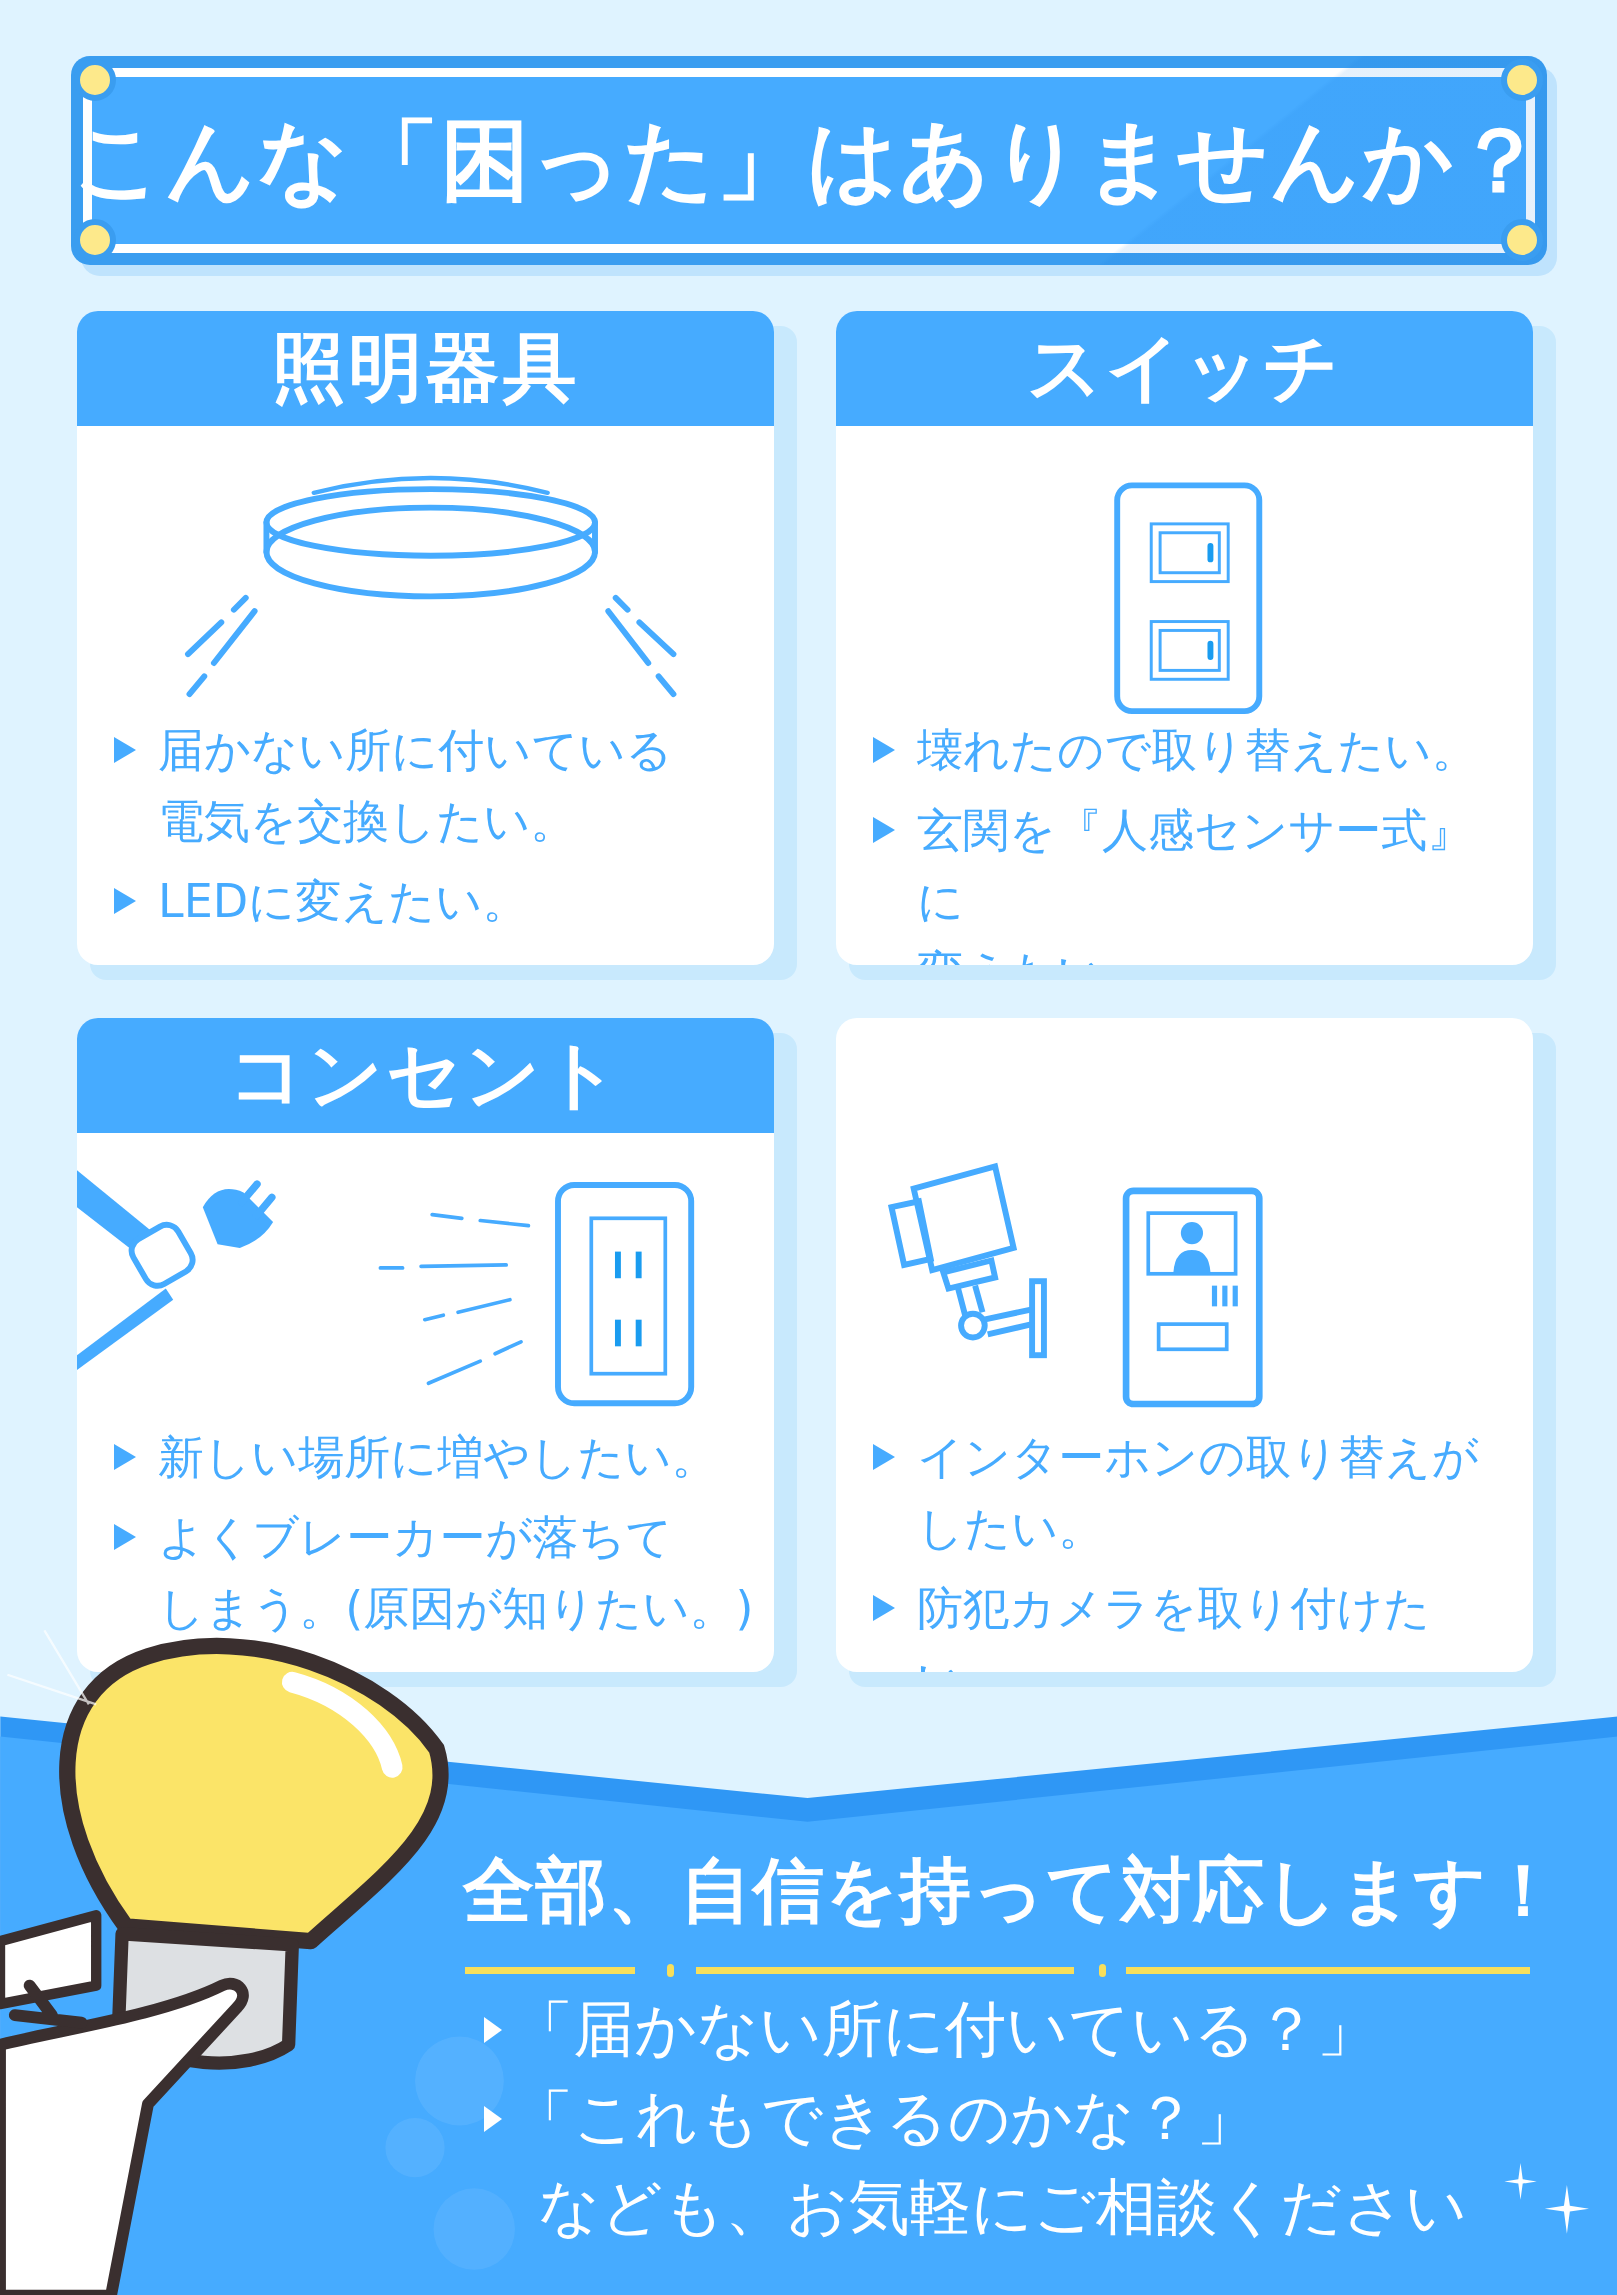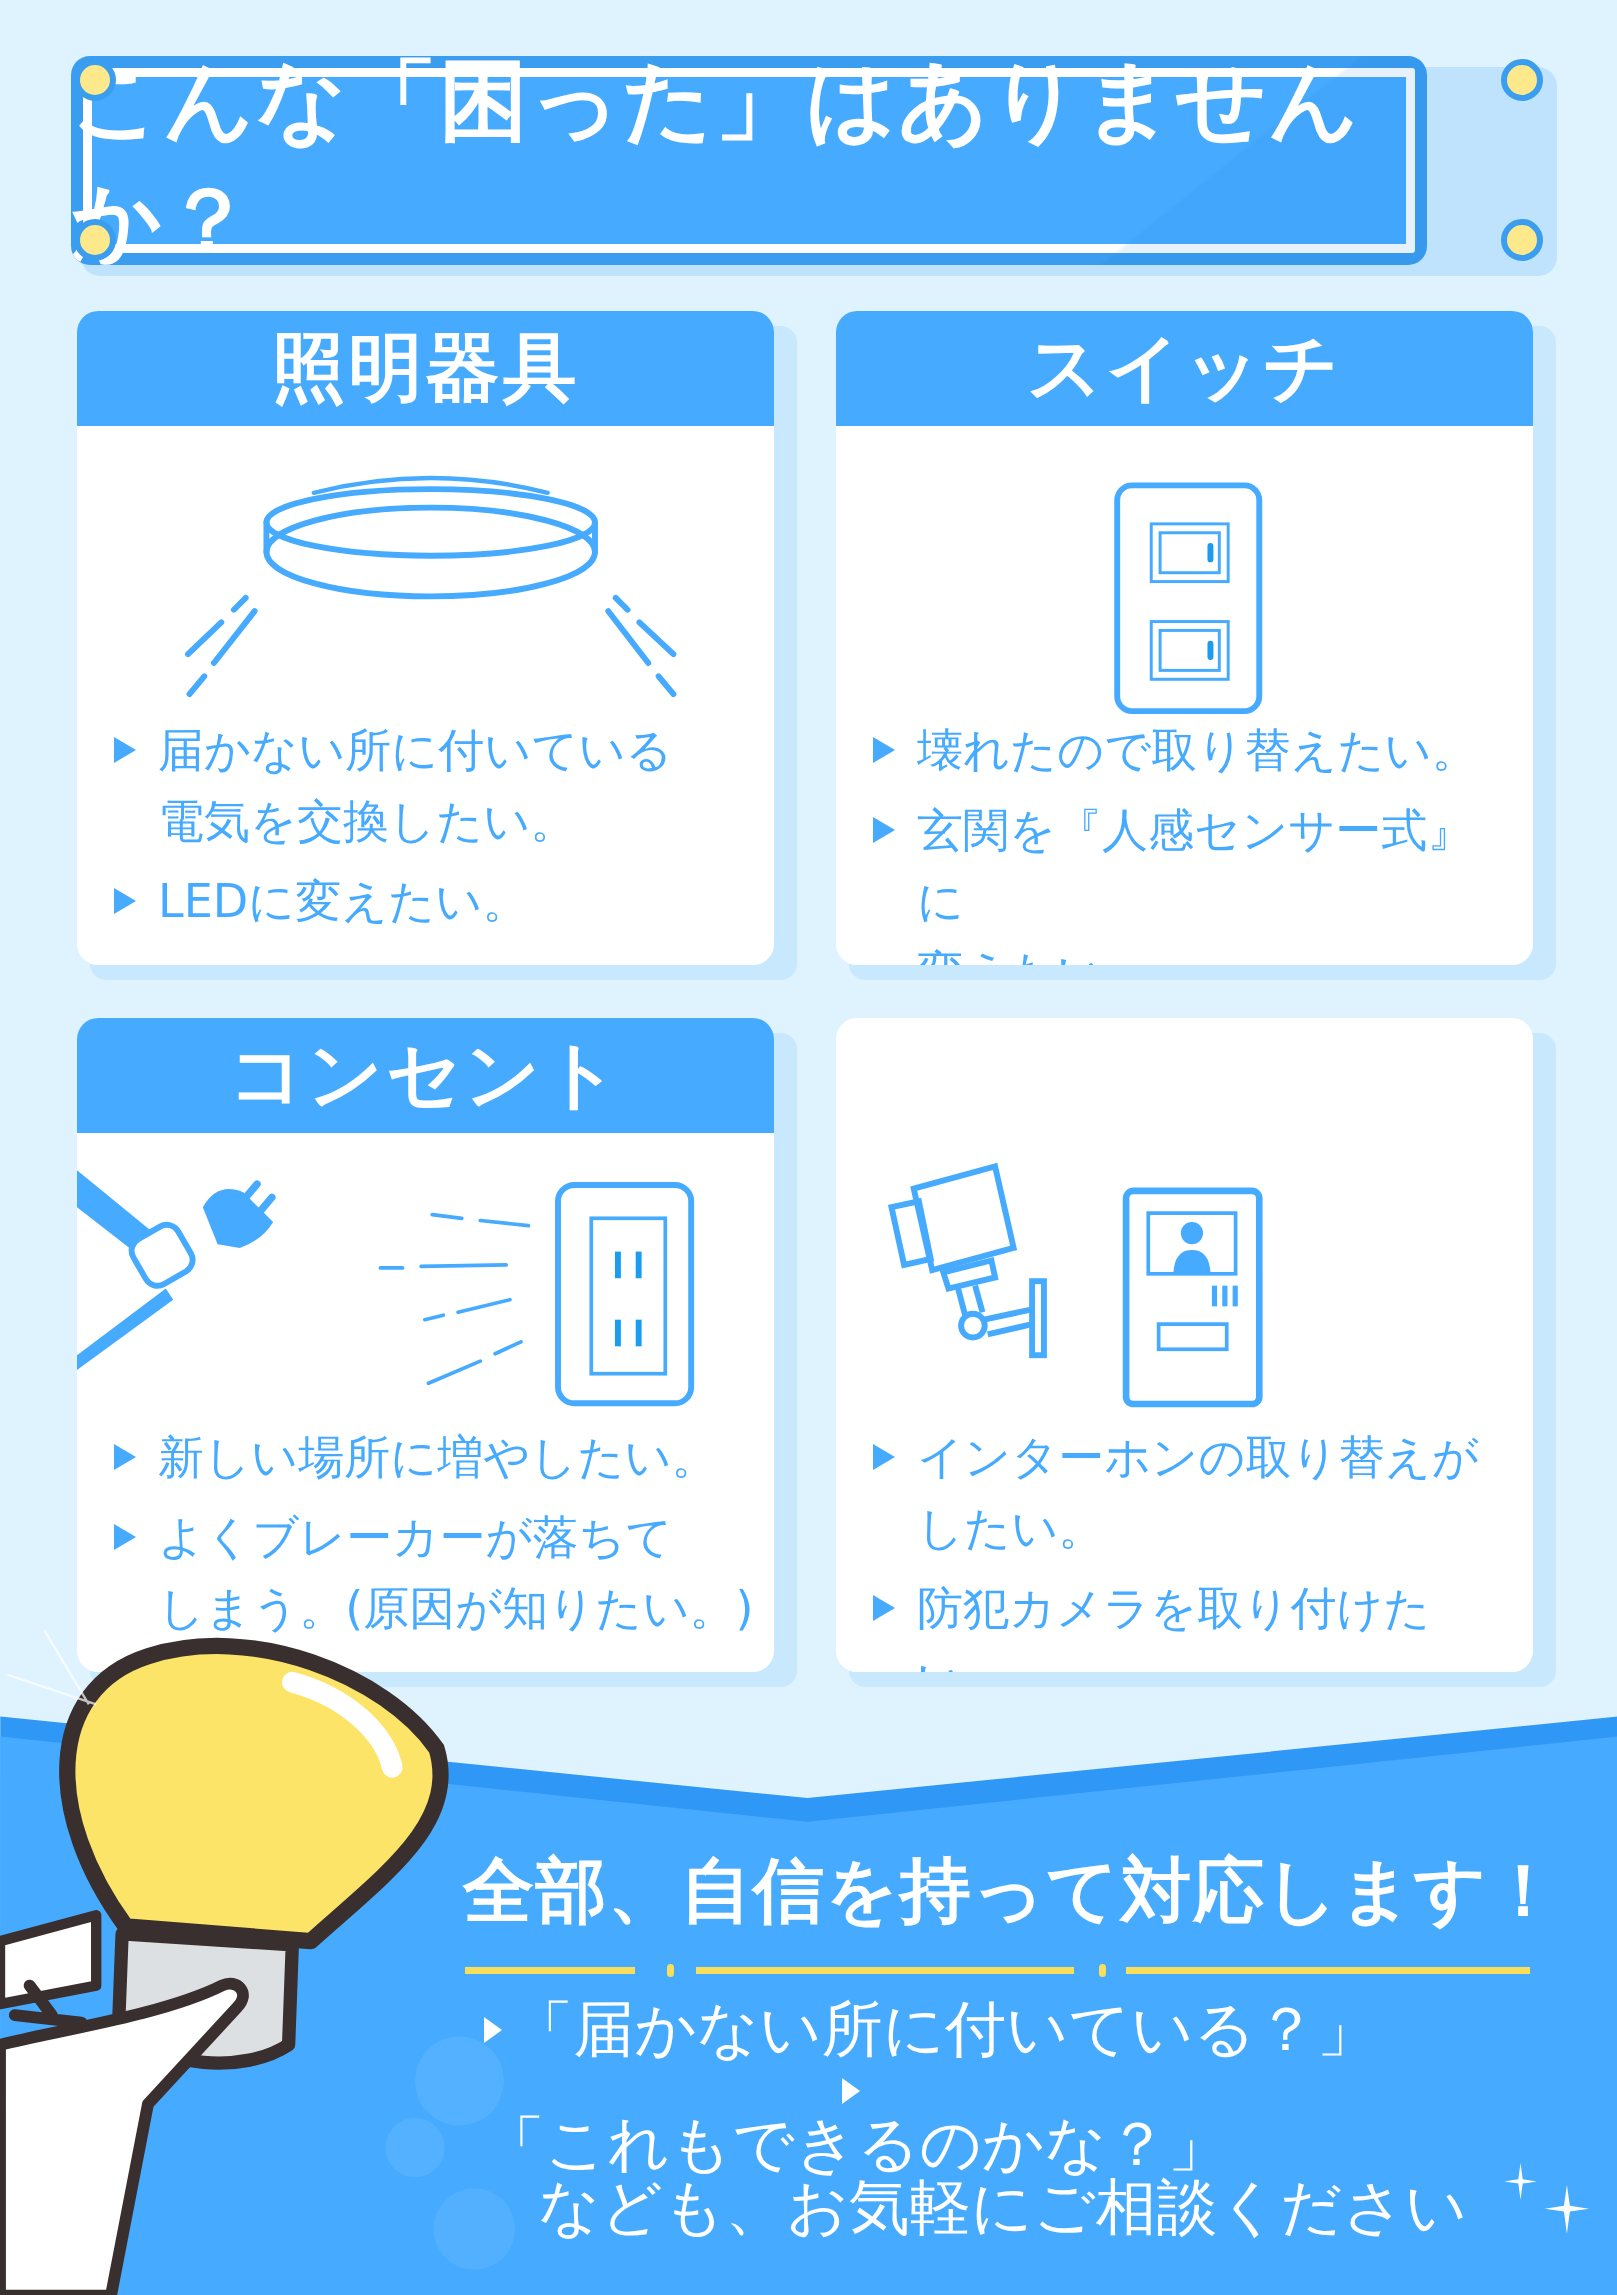--- a/index.html
+++ b/index.html
@@ -1,18 +1,18 @@
 <!DOCTYPE html>
 <html style="font-size:12px"><head>
 <meta charset="utf-8">
 <style>
   html,body{margin:0;padding:0;}
   body{width:1618px;height:2295px;position:relative;overflow:hidden;background:#dff3ff;font-family:"DejaVu Sans",sans-serif;}
   .banner-shadow{position:absolute;left:81px;top:67px;width:1476px;height:209px;background:#bfe3fd;border-radius:19px;}
-  .banner{position:absolute;left:71px;top:56px;width:1356px;height:209px;background:#3a9df0;border-radius:19px;overflow:hidden;}
+  .banner{position:absolute;left:71px;top:56px;width:1476px;height:209px;background:#3a9df0;border-radius:19px;overflow:hidden;}
   .banner-inner{position:absolute;left:12px;top:12px;right:12px;bottom:12px;border:9px solid #fff;border-radius:3px;background:#46abff;}
   .banner-gloss{position:absolute;left:1037px;top:0;width:519px;height:222px;background:linear-gradient(135deg,rgba(255,255,255,0.0) 0%,rgba(255,255,255,0.0) 30%,rgba(20,120,220,0.10) 31%,rgba(20,120,220,0.10) 100%);transform:skewX(-14deg);}
   .banner-title{position:absolute;left:0;right:0;top:0;bottom:0;display:flex;align-items:center;justify-content:center;color:#fff;font-weight:bold;font-size:89px;letter-spacing:1.5px;}
   .dot{position:absolute;width:30px;height:30px;border-radius:50%;background:#fde98b;border:6.7px solid #3a9df0;}
   .card-shadow{position:absolute;background:#c8e9fd;border-radius:16.3px;}
   .card{position:absolute;width:697px;height:654px;background:#fff;border-radius:21px;overflow:hidden;}
   .card-head{height:115px;background:#46abff;color:#fff;font-weight:bold;font-size:74px;display:flex;align-items:center;justify-content:center;letter-spacing:3px;}
   .card-illus{position:absolute;left:0;right:0;top:130px;height:296px;}
   .card-list{position:absolute;left:37px;right:15px;top:404px;}
   .card-item{display:flex;align-items:flex-start;color:#46abff;font-size:46px;line-height:71px;margin-bottom:9px;}
@@ -186,21 +186,21 @@
 <div class="uline" style="left:465px;width:170px;"></div>
 <div class="udot" style="left:667px;"></div>
 <div class="uline" style="left:696px;width:378px;"></div>
 <div class="udot" style="left:1099px;"></div>
 <div class="uline" style="left:1126px;width:404px;"></div>
 
 <div class="bullet" style="top:1989px;">
   <span class="wtri"></span>
   <span>「届かない所に付いている？」</span>
 </div>
-<div class="bullet" style="top:2078px;flex-direction:column;">
+<div class="bullet" style="top:2078px;">
   <span class="wtri"></span>
   <span>「これもできるのかな？」</span>
 </div>
 <div class="closing">なども、お気軽にご相談ください</div>
 <svg style="position:absolute;left:1504px;top:2163px;" width="89" height="81" viewBox="0 0 120 110">
   <path d="M22 0 L25 22 L44 25 L25 28 L22 50 L19 28 L0 25 L19 22 Z" fill="#fff"></path>
   <path d="M85 30 L89 58 L115 62 L89 66 L85 96 L81 66 L55 62 L81 58 Z" fill="#fff"></path>
 </svg>
 
 

